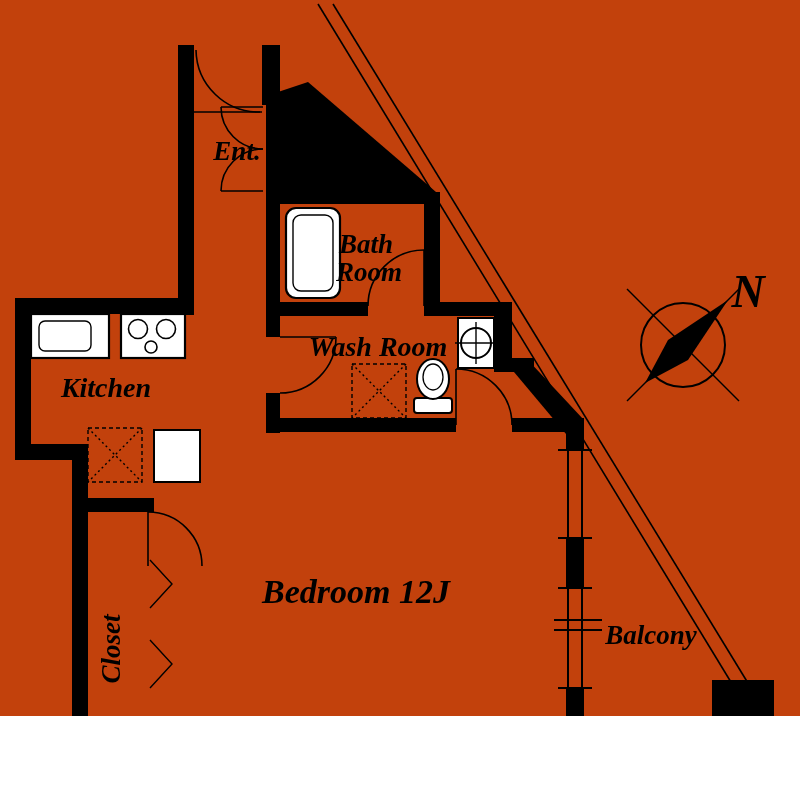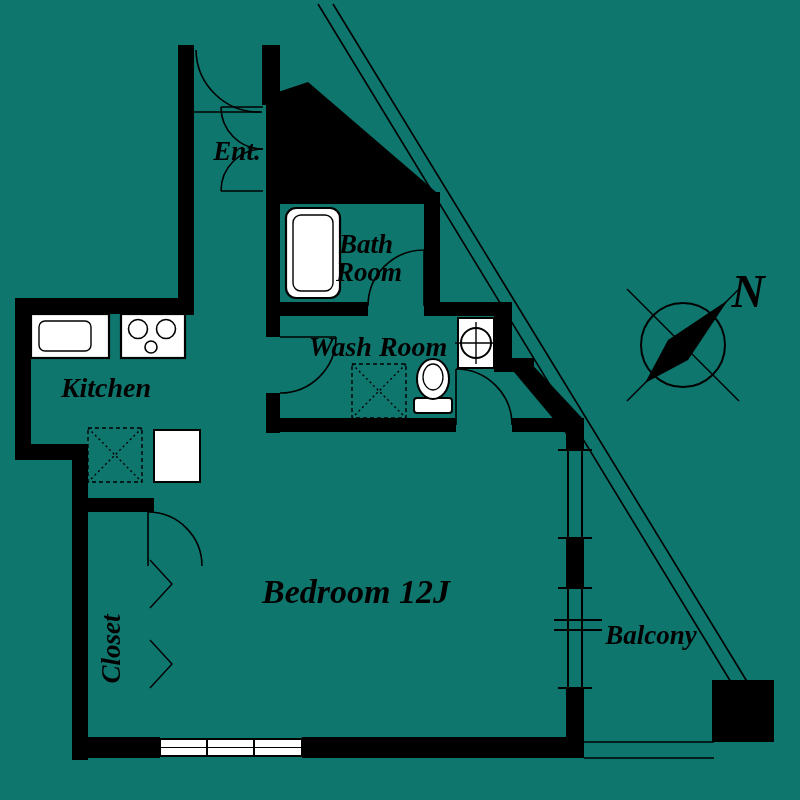--- a/index.html
+++ b/index.html
@@ -1,16 +1,16 @@
 <!DOCTYPE html>
 <html><head>
 <meta charset="utf-8">
 <style>
   html,body{margin:0;padding:0;background:#ffffff;}
-  .plan{position:relative;width:800px;height:800px;background:#0f766e;overflow:hidden;}
+  .plan{position:relative;width:800px;height:716px;background:#c2410c;overflow:hidden;}
   svg{display:block;}
   svg text{
     font-family:"Liberation Serif", serif;
     font-weight:bold;
     font-style:italic;
     fill:#000000;
   }
 </style>
 </head>
 <body>

